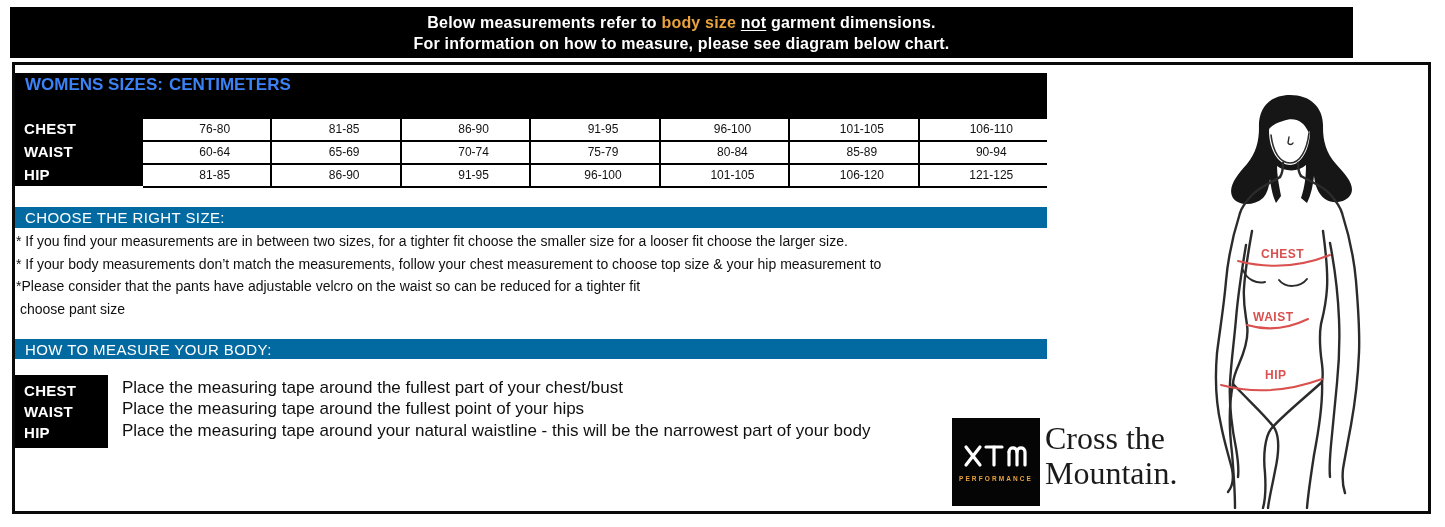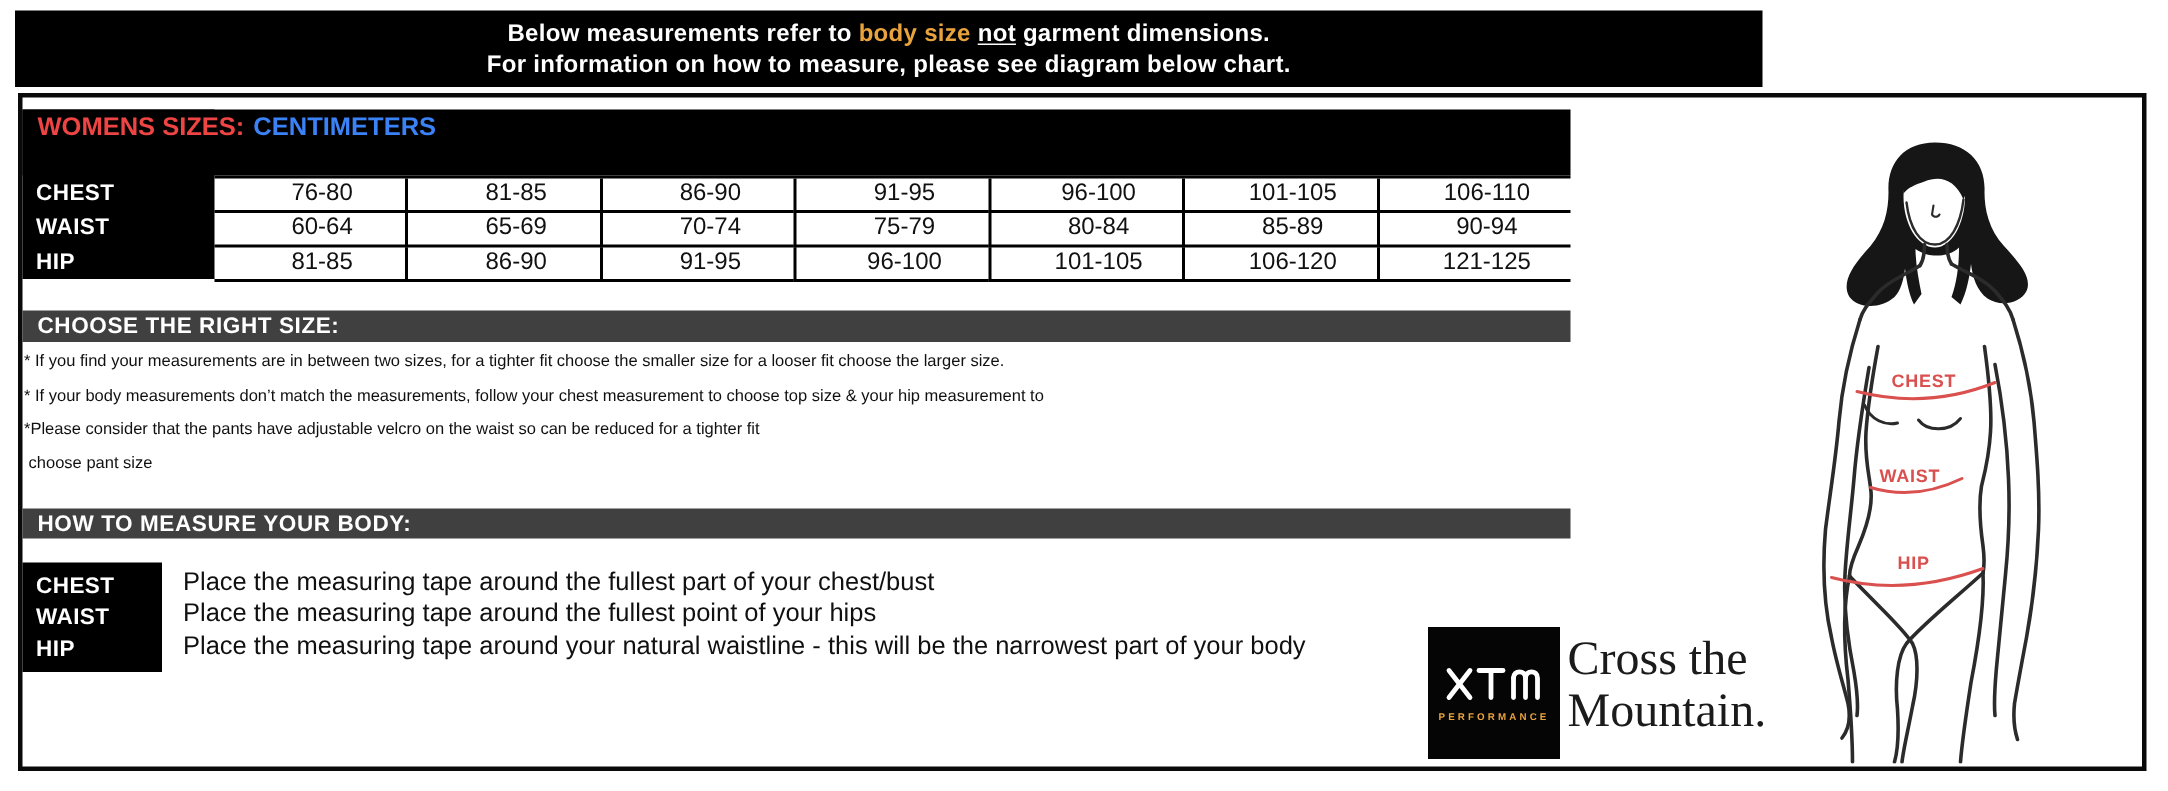--- a/index.html
+++ b/index.html
@@ -3,56 +3,56 @@
 <meta charset="utf-8">
 <style>
   * { margin:0; padding:0; box-sizing:border-box; }
   html,body { background:#fff; }
   .page {
     position:relative; width:1445px; height:527px; background:#fff; overflow:hidden;
     font-family:"Liberation Sans", sans-serif; color:#111;
   }
   
   .banner {
-    position:absolute; left:10px; top:7px; width:1165px; height:51px;
+    position:absolute; left:10px; top:7px; width:1343px; height:51px;
     background:#000; color:#fff; font-weight:bold; font-size:16px;
     display:flex; flex-direction:column; align-items:center; justify-content:center;
     line-height:21px; letter-spacing:0.2px;
   }
   .banner .gold { color:#E8A33C; }
   .banner .uline { text-decoration:underline; text-underline-offset:2px; }
   
   .frame {
     position:absolute; left:12px; top:62px; width:1419px; height:452px;
     border:3px solid #0a0a0a; background:#fff;
   }
   .frame > * { position:absolute; }
   
   .tbl-head-bg { left:0; top:8px; width:1032px; height:44px; background:#000; }
   .tbl-label-bg { left:0; top:8px; width:128px; height:113px; background:#000; }
   .tbl-title { left:10px; top:9px; height:22px; line-height:22px; font-size:17px; font-weight:bold; white-space:nowrap; }
-  .tbl-title .gold { color:#ef4444; }
+  .tbl-title .gold { color:#3b82f6; }
   .tbl-title .white { color:#3b82f6; margin-left:6px; }
   .col-headers { left:128px; top:30px; width:904px; height:22px; display:flex; }
   .col-headers div { flex:1; text-align:center; color:#fff; font-weight:bold; font-size:15px; line-height:22px; white-space:nowrap; }
   .row-labels { left:0; top:52px; width:128px; height:69px; }
   .row-labels div { height:23px; line-height:23px; color:#fff; font-weight:bold; font-size:15px; padding-left:9px; letter-spacing:0.3px; }
   .data-grid { left:128px; top:52px; width:904px; border-top:2px solid #000; }
   .data-row { display:flex; height:23px; }
   .data-row div {
-    flex:1; text-align:center; font-size:16px; line-height:20px;
+    flex:1; text-align:center; font-size:12px; line-height:20px;
     border-bottom:2px solid #000; border-left:2px solid #000; color:#111;padding-left:16px;
   }
   .data-row div:first-child { border-left:none; }
   
-  .bar { width:1032px; background:#404040; color:#fff; font-weight:bold; font-size:15px; padding-left:10px; letter-spacing:0.4px; }
+  .bar { width:1032px; background:#0369a1; color:#fff; font-weight:normal; font-size:15px; padding-left:10px; letter-spacing:0.4px; }
   .bar-choose { left:0; top:142px; height:21px; line-height:21px; }
   .bar-measure { left:0; top:274px; height:20px; line-height:22px; }
   
-  .choose-lines { left:1px; top:165px; width:1055px; font-size:11px; line-height:22.5px; color:#101010; }
+  .choose-lines { left:1px; top:165px; width:1055px; font-size:14px; line-height:22.5px; color:#101010; }
   .choose-lines div { white-space:pre-wrap; }
   
   .measure-box { left:0; top:310px; width:93px; height:73px; background:#000; padding-top:5px; }
   .measure-box div { height:21px; line-height:21px; color:#fff; font-weight:bold; font-size:15px; padding-left:9px; letter-spacing:0.3px; }
   .measure-texts { left:107px; top:312px; width:830px; font-size:17px; line-height:21.3px; color:#101010; }
   
   .logo { left:937px; top:353px; width:88px; height:88px; background:#050505;
           display:flex; flex-direction:column; align-items:center; justify-content:center; }
   .logo .sub { color:#E8A33C; font-size:6.5px; font-weight:bold; letter-spacing:2.1px; margin-top:6px; white-space:nowrap; }
   .tagline { left:1030px; top:356px; font-family:"Liberation Serif", serif; font-size:32px; line-height:35px; color:#1b1b1b; white-space:nowrap; }

